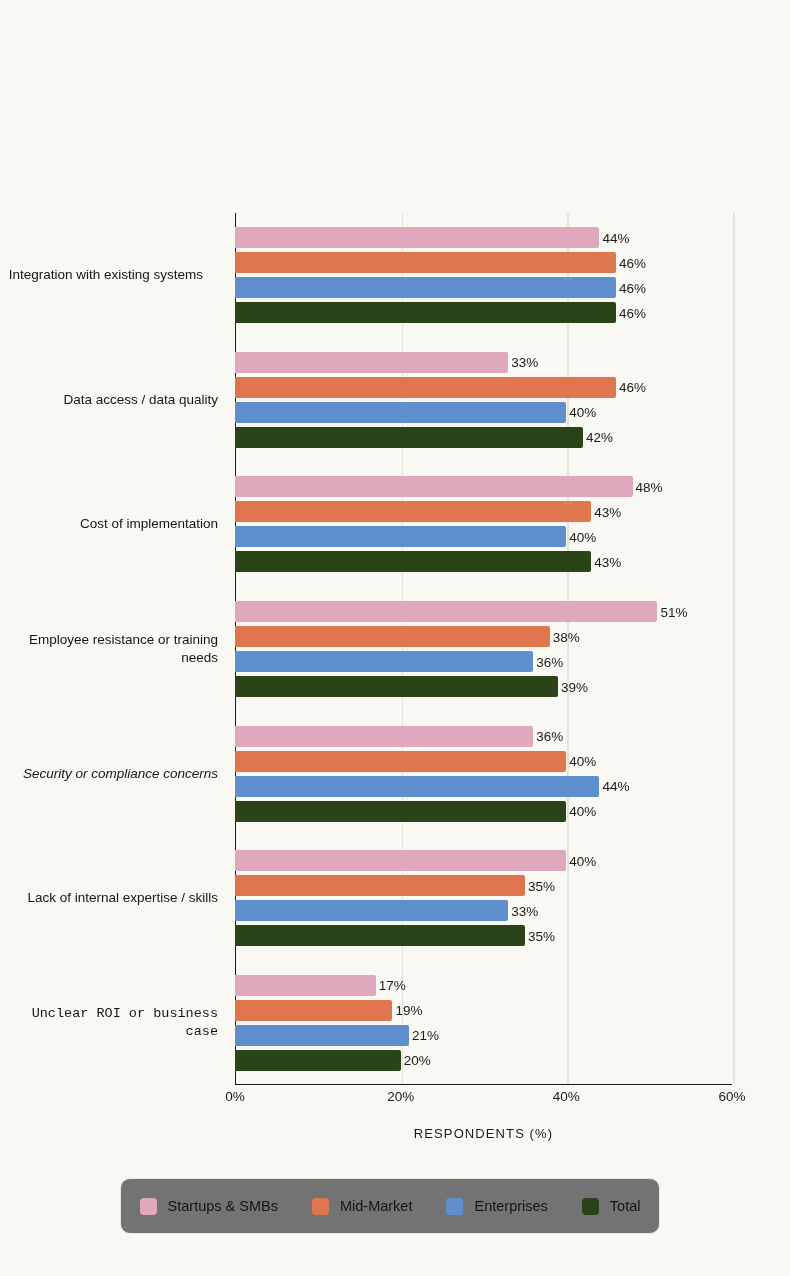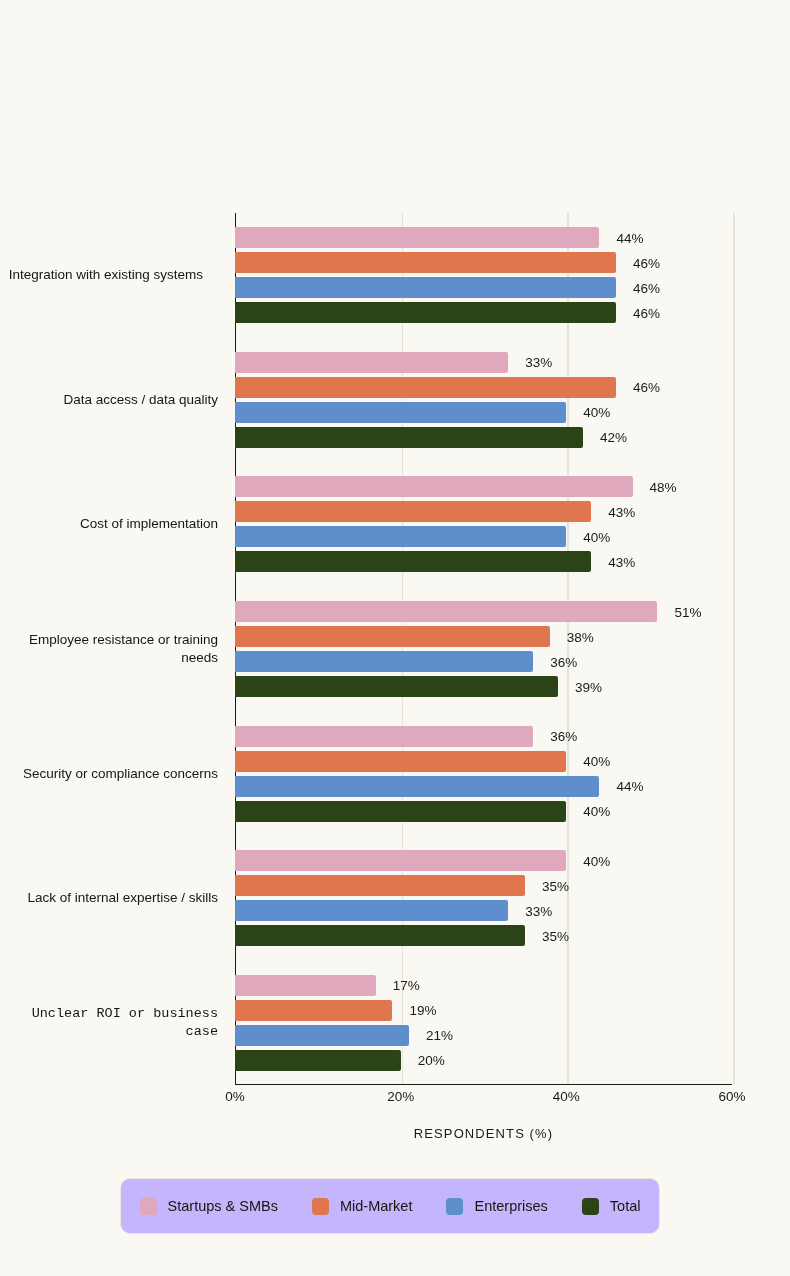--- a/index.html
+++ b/index.html
@@ -81,21 +81,21 @@
   }
 
   .bar-value {
     position: absolute;
     top: 50%;
     transform: translateY(-50%);
     font-size: 13.5px;
     font-weight: 400;
     color: #1b1b14;
     white-space: nowrap;
-    padding-left: 17px;
+    padding-left: 3px;
   }
 
   
   .cat-label {
     position: absolute;
     right: 0;
     width: 230px;
     text-align: right;
     font-size: 13.5px;
     line-height: 18px;
@@ -128,21 +128,21 @@
   
   #legend {
     position: absolute;
     left: 120px;
     top: 1178px;
     width: 540px;
     height: 56px;
     box-sizing: border-box;
     border: 1px solid #ece7dc;
     border-radius: 10px;
-    background: #c4b5fd;
+    background: #737373;
     display: flex;
     align-items: center;
     justify-content: center;
     gap: 34px;
   }
 
   .legend-item {
     display: flex;
     align-items: center;
     gap: 11px;
@@ -171,21 +171,21 @@
       <div class="gridline" style="left: 165.667px;"></div>
       <div class="gridline" style="left: 331.333px;"></div>
       <div class="gridline" style="left: 497px;"></div>
     </div>
 
   <div id="categories-layer">
       <div class="cat-label" style="top: 257.286px; right: 570px; height: 36px; display: flex; align-items: center; justify-content: flex-end;">Integration with existing systems</div>
       <div class="cat-label" style="top: 381.857px; right: 555px; height: 36px; display: flex; align-items: center; justify-content: flex-end;">Data access / data quality</div>
       <div class="cat-label" style="top: 506.429px; right: 555px; height: 36px; display: flex; align-items: center; justify-content: flex-end;">Cost of implementation</div>
       <div class="cat-label" style="top: 631px; right: 555px; height: 36px; display: flex; align-items: center; justify-content: flex-end;">Employee resistance or training needs</div>
-      <div class="cat-label" style="top: 755.571px; right: 555px; height: 36px; display: flex; align-items: center; justify-content: flex-end;">Security or compliance concerns</div>
+      <div class="cat-label" style="top: 755.571px; right: 555px; height: 36px; display: flex; align-items: center; justify-content: flex-end; font-style: italic;">Security or compliance concerns</div>
       <div class="cat-label" style="top: 880.143px; right: 555px; height: 36px; display: flex; align-items: center; justify-content: flex-end;">Lack of internal expertise / skills</div>
       <div class="cat-label" style="top: 1004.71px; right: 555px; height: 36px; display: flex; align-items: center; justify-content: flex-end; font-family: Liberation Mono, monospace;">Unclear ROI or business case</div>
     </div>
 
   <div id="xticks-layer">
       <div class="xtick" style="left: 235px;">0%</div>
       <div class="xtick" style="left: 400.667px;">20%</div>
       <div class="xtick" style="left: 566.333px;">40%</div>
       <div class="xtick" style="left: 732px;">60%</div>
     </div>

